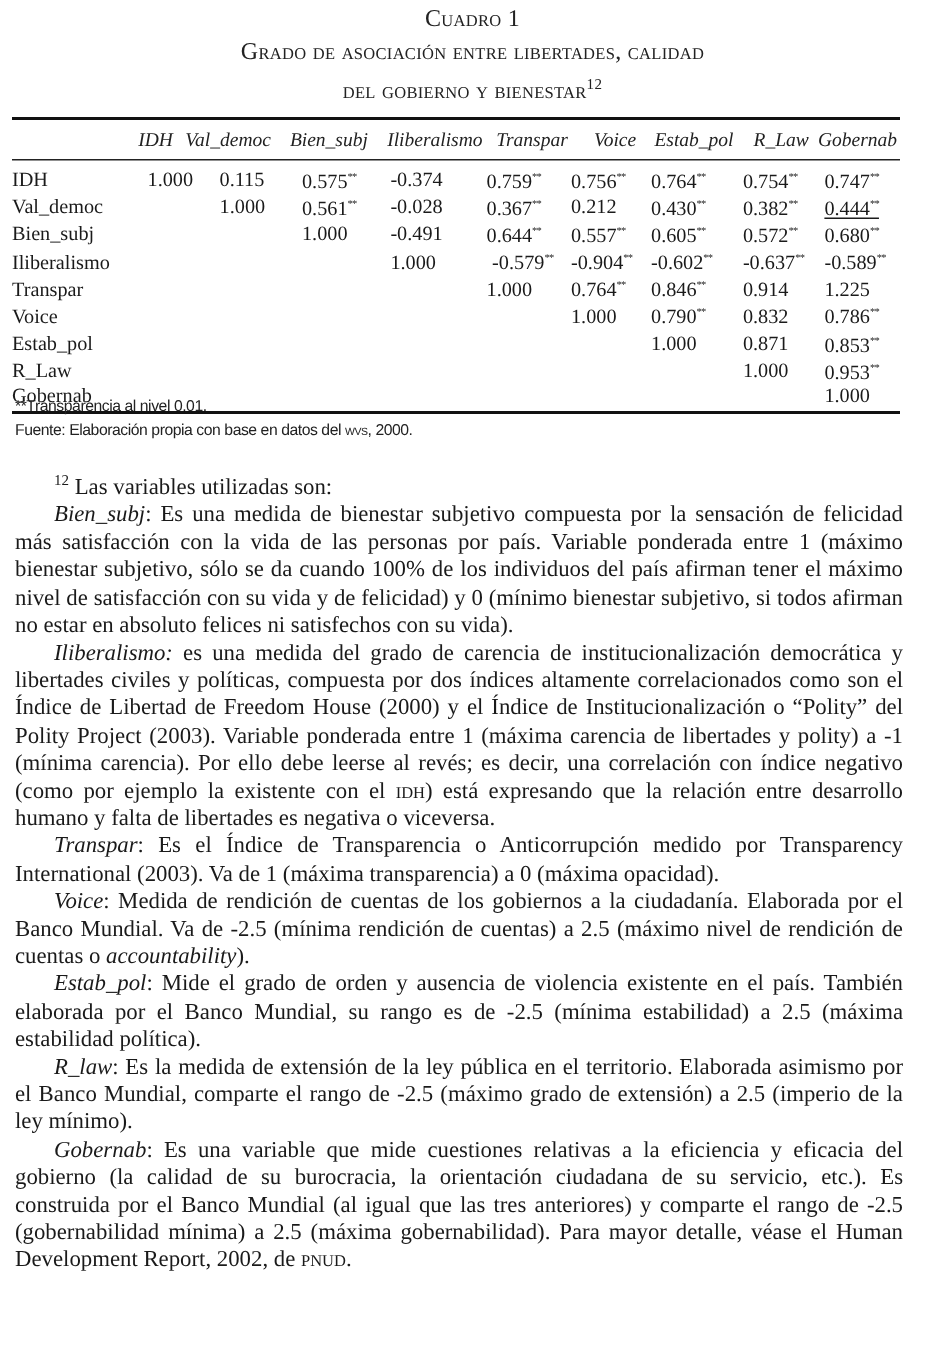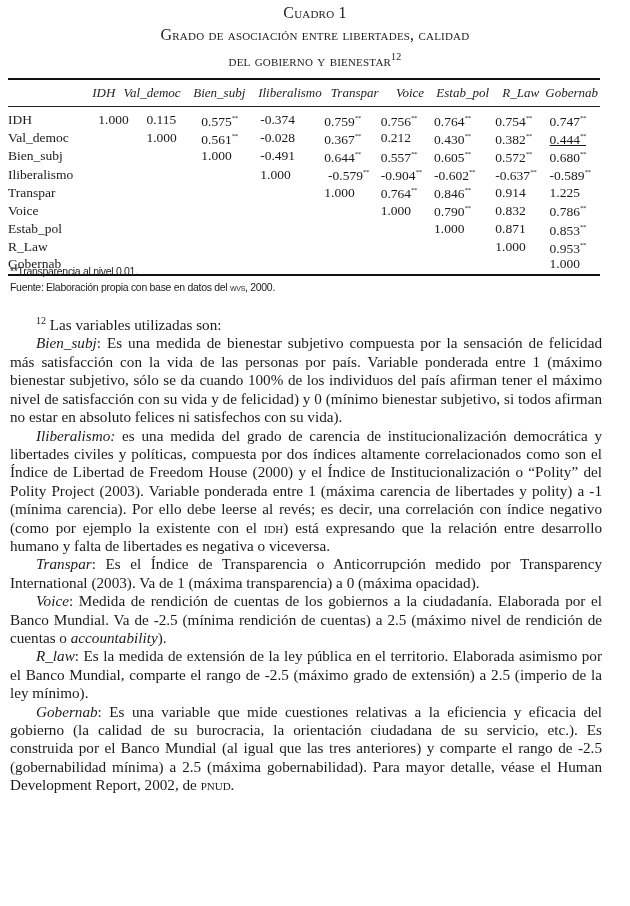--- a/index.html
+++ b/index.html
@@ -192,17 +192,18 @@
     <div>**Transparencia al nivel 0.01.</div>
     <div id="source-note">Fuente: Elaboración propia con base en datos del <span class="sc">wvs</span>, 2000.</div>
   </div>
 
   <div class="footnote" id="footnote">
     <p class="lead"><sup>12</sup> <span>Las variables utilizadas son:</span></p>
       <p><em>Bien_subj</em>: Es una medida de bienestar subjetivo compuesta por la sensación de felicidad más satisfacción con la vida de las personas por país. Variable ponderada entre 1 (máximo bienestar subjetivo, sólo se da cuando 100% de los individuos del país afirman tener el máximo nivel de satisfacción con su vida y de felicidad) y 0 (mínimo bienestar subjetivo, si todos afirman no estar en absoluto felices ni satisfechos con su vida).</p>
       <p><em>Iliberalismo:</em> es una medida del grado de carencia de institucionalización democrática y libertades civiles y políticas, compuesta por dos índices altamente correlacionados como son el Índice de Libertad de Freedom House (2000) y el Índice de Institucionalización o “Polity” del Polity Project (2003). Variable ponderada entre 1 (máxima carencia de libertades y polity) a -1 (mínima carencia). Por ello debe leerse al revés; es decir, una correlación con índice negativo (como por ejemplo la existente con el <span class="sc">idh</span>) está expresando que la relación entre desarrollo humano y falta de libertades es negativa o viceversa.</p>
       <p><em>Transpar</em>: Es el Índice de Transparencia o Anticorrupción medido por Transparency International (2003). Va de 1 (máxima transparencia) a 0 (máxima opacidad).</p>
       <p><em>Voice</em>: Medida de rendición de cuentas de los gobiernos a la ciudadanía. Elaborada por el Banco Mundial. Va de -2.5 (mínima rendición de cuentas) a 2.5 (máximo nivel de rendición de cuentas o <em>accountability</em>).</p>
+      <p><em>Estab_pol</em>: Mide el grado de orden y ausencia de violencia existente en el país. También elaborada por el Banco Mundial, su rango es de -2.5 (mínima estabilidad) a 2.5 (máxima estabilidad política).</p>
       <p><em>R_law</em>: Es la medida de extensión de la ley pública en el territorio. Elaborada asimismo por el Banco Mundial, comparte el rango de -2.5 (máximo grado de extensión) a 2.5 (imperio de la ley mínimo).</p>
       <p><em>Gobernab</em>: Es una variable que mide cuestiones relativas a la eficiencia y eficacia del gobierno (la calidad de su burocracia, la orientación ciudadana de su servicio, etc.). Es construida por el Banco Mundial (al igual que las tres anteriores) y comparte el rango de -2.5 (gobernabilidad mínima) a 2.5 (máxima gobernabilidad). Para mayor detalle, véase el Human Development Report, 2002, de <span class="sc">pnud</span>.</p>
     </div>
 
 </div>
 
 </body></html>

